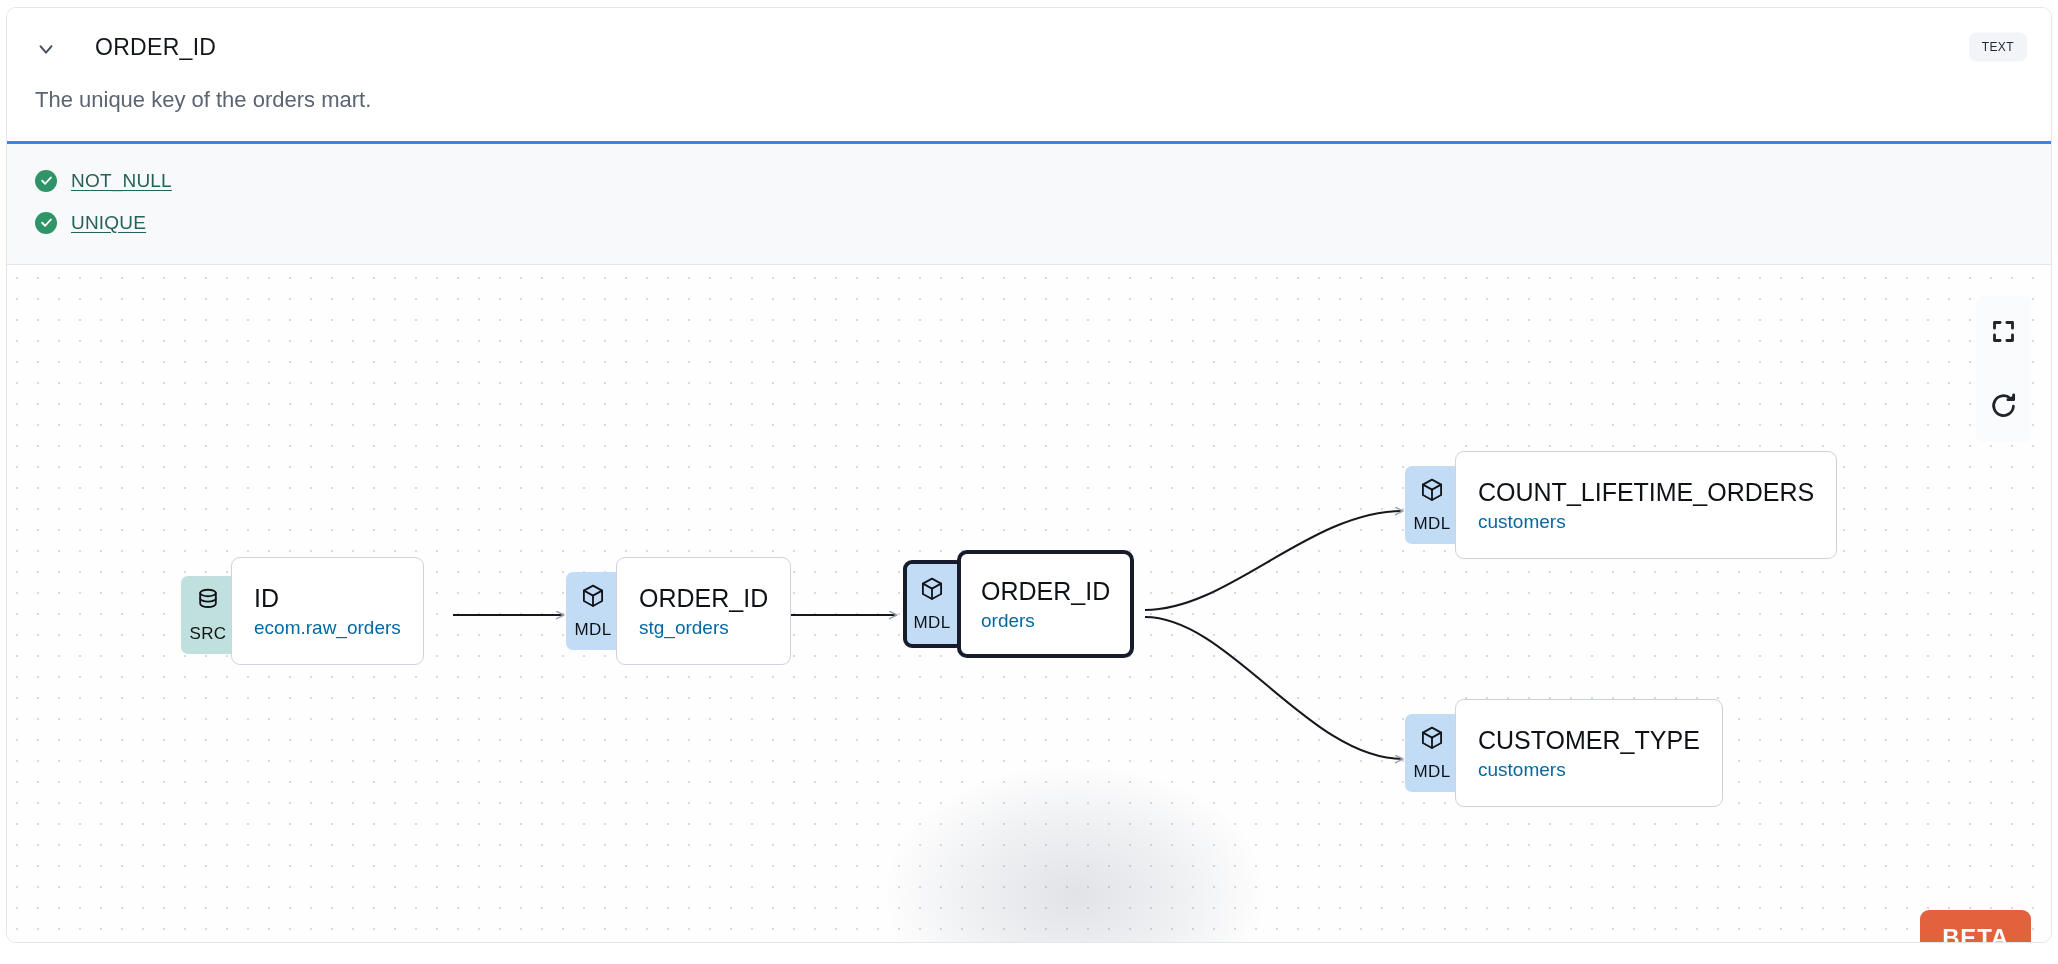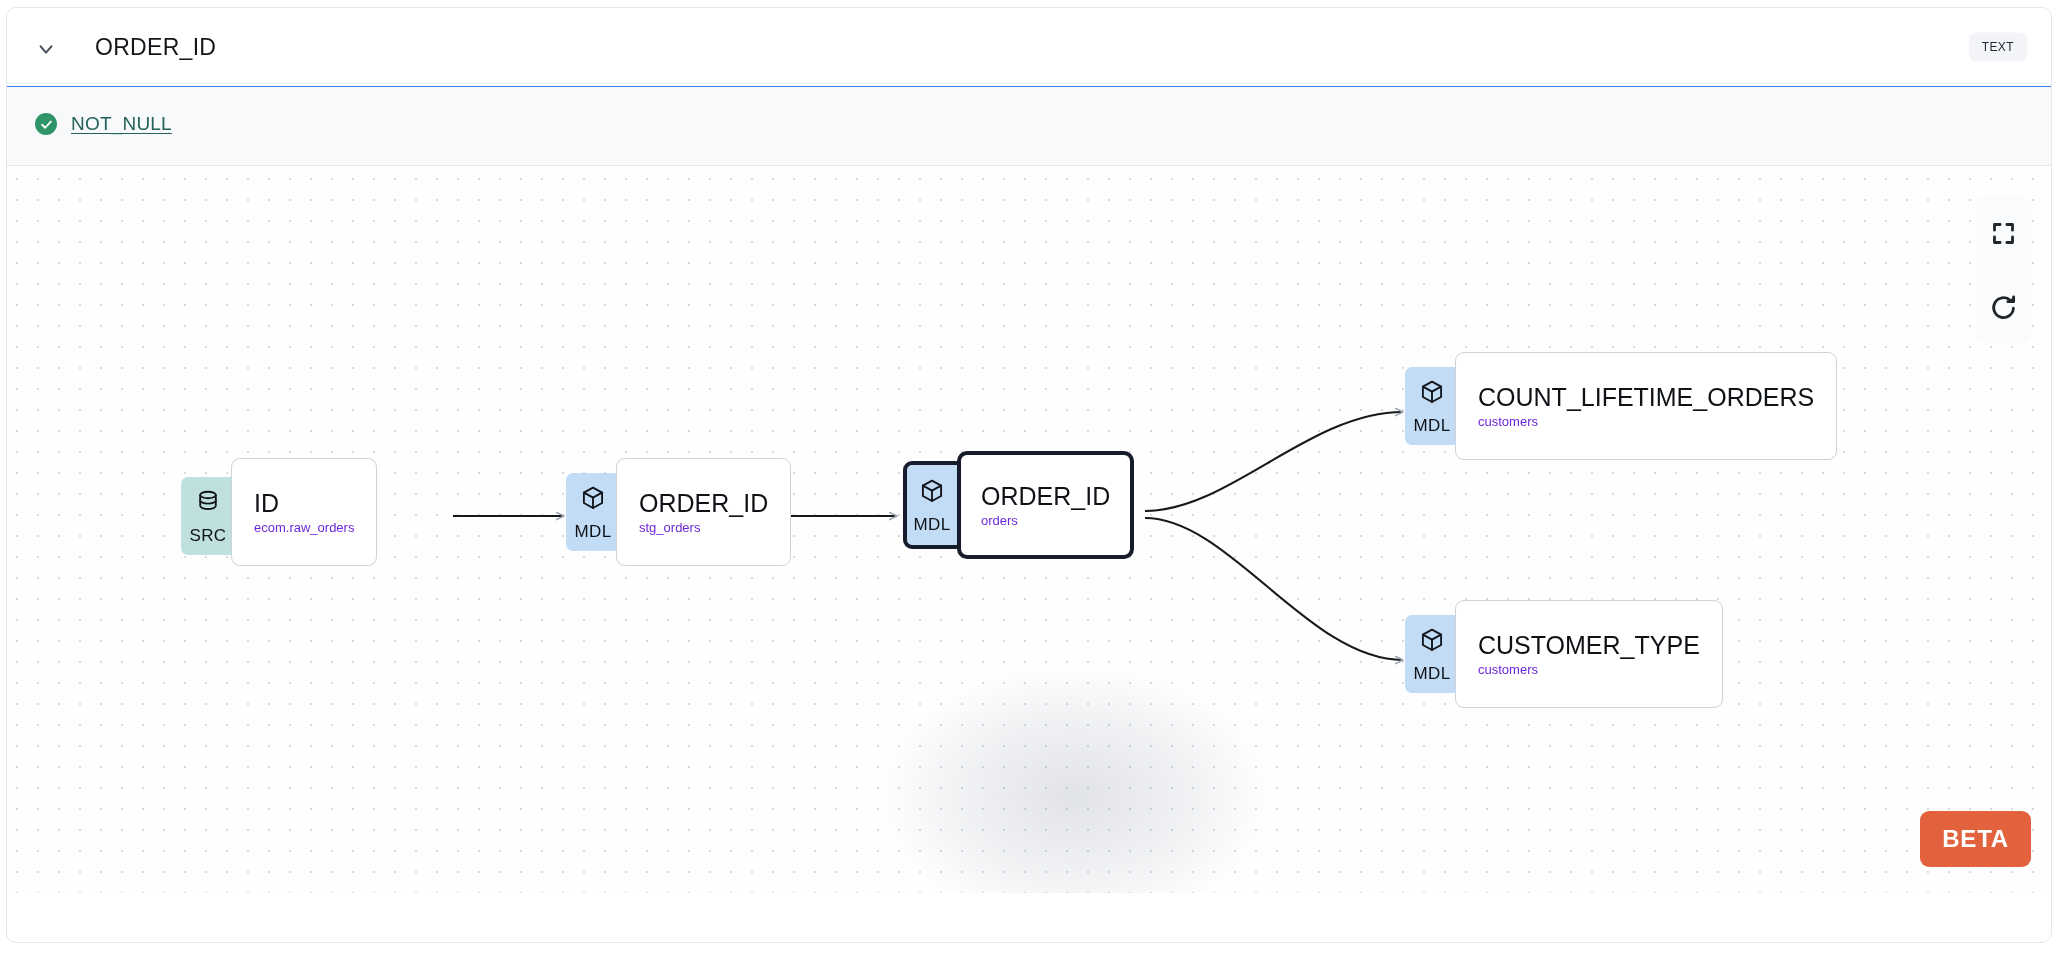--- a/index.html
+++ b/index.html
@@ -66,21 +66,21 @@
   .description {
     padding: 0 28px 26px 28px;
     font-size: 22px;
     color: #5b6472;
     line-height: 1.3;
   }
 
   
   .tests {
     background: #f7f9fb;
-    border-top: 1px solid #3b82f6;
+    border-top: 3px solid #3b82f6;
     border-bottom: 1px solid #e3e6ea;
     padding: 16px 28px 20px 28px;
   }
   .test-row {
     display: flex;
     align-items: center;
     height: 42px;
     gap: 14px;
   }
   .check {
@@ -159,22 +159,22 @@
     min-height: 108px;
     cursor: pointer;
   }
   .node-name {
     font-size: 25px;
     color: #0e1116;
     line-height: 1.15;
     white-space: nowrap;
   }
   .node-sub {
-    font-size: 13px;
-    color: #6d28d9;
+    font-size: 19px;
+    color: #0369a1;
     line-height: 1.15;
     white-space: nowrap;
   }
 
   
   .node.selected .node-card {
     border: 4px solid #161c2b;
     border-radius: 10px;
     padding: 14px 20px 13px 20px;
   }
@@ -242,32 +242,41 @@
   <div class="header">
     <span class="chev">
       <svg width="22" height="22" viewBox="0 0 24 24" fill="none" stroke="#495260" stroke-width="2.1" stroke-linecap="round" stroke-linejoin="round">
         <polyline points="6 9 12 16 18 9"></polyline>
       </svg>
     </span>
     <span class="col-title">ORDER_ID</span>
     <span class="type-badge">TEXT</span>
   </div>
 
+  <div class="description">The unique key of the orders mart.</div>
 
   <div class="tests">
 
     <div class="test-row">
       <span class="check">
         <svg width="13" height="13" viewBox="0 0 24 24" fill="none" stroke="#ffffff" stroke-width="3.4" stroke-linecap="round" stroke-linejoin="round">
           <polyline points="4 12.5 9.5 18 20 6.5"></polyline>
         </svg>
       </span>
       <a class="test-link">NOT_NULL</a>
     </div>
 
+    <div class="test-row">
+      <span class="check">
+        <svg width="13" height="13" viewBox="0 0 24 24" fill="none" stroke="#ffffff" stroke-width="3.4" stroke-linecap="round" stroke-linejoin="round">
+          <polyline points="4 12.5 9.5 18 20 6.5"></polyline>
+        </svg>
+      </span>
+      <a class="test-link">UNIQUE</a>
+    </div>
 
   </div>
 
   <div class="graph">
 
     <div class="node-glow"></div>
 
     <svg class="edges" width="2046" height="727" viewBox="0 0 2046 727">
       <defs>
         <marker id="arw" markerWidth="9" markerHeight="9" refX="8" refY="4.5" orient="auto" markerUnits="userSpaceOnUse">

